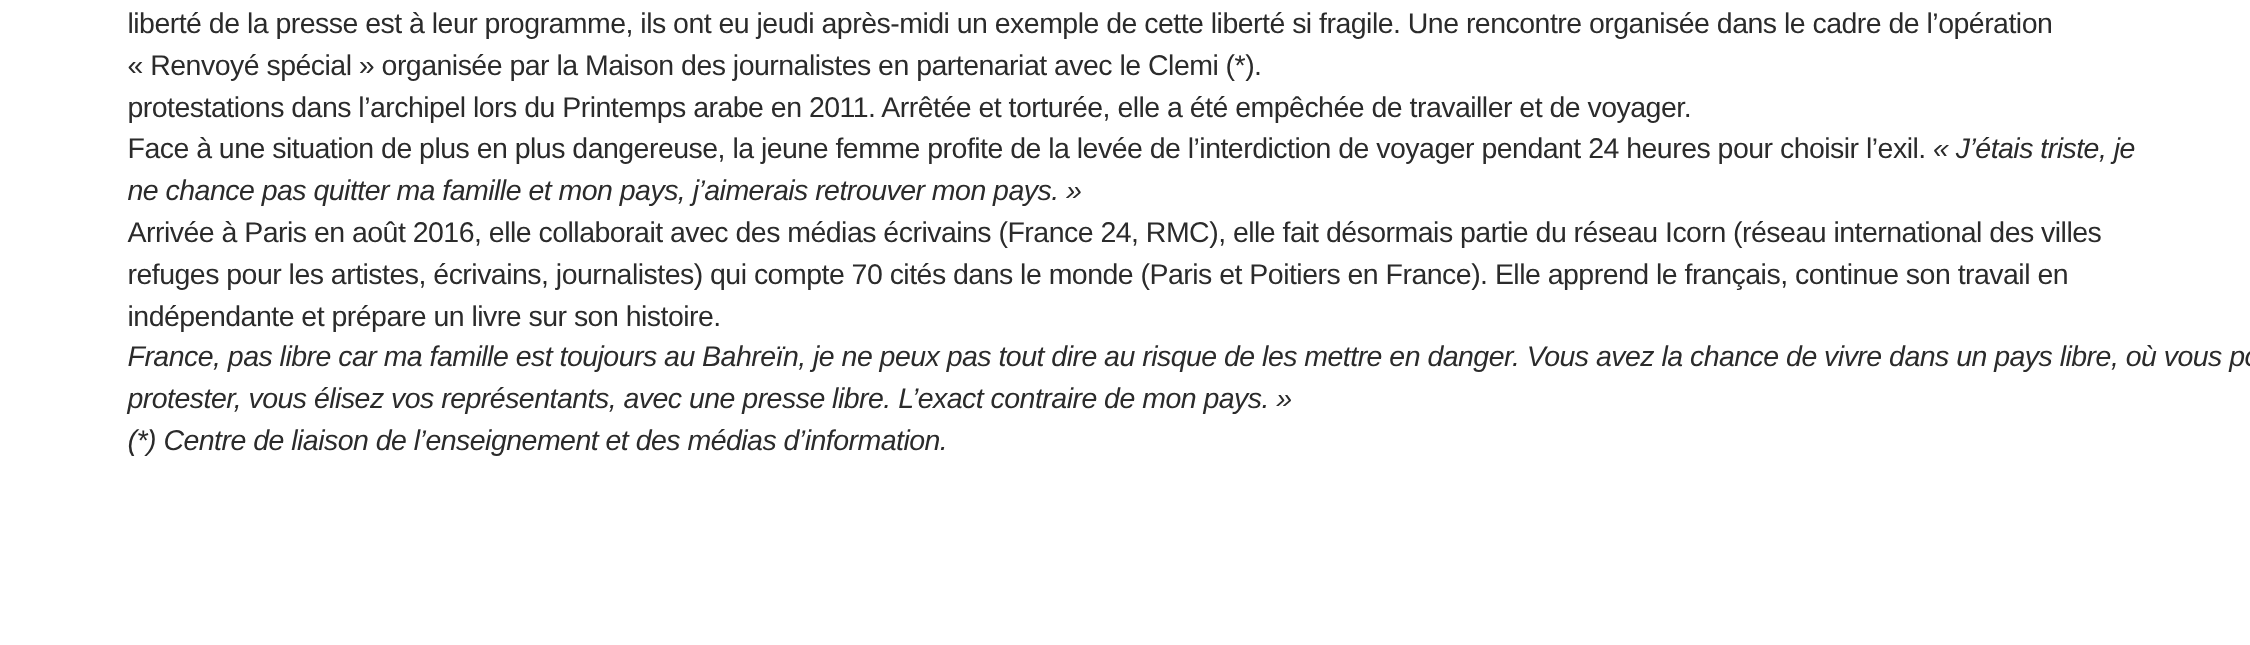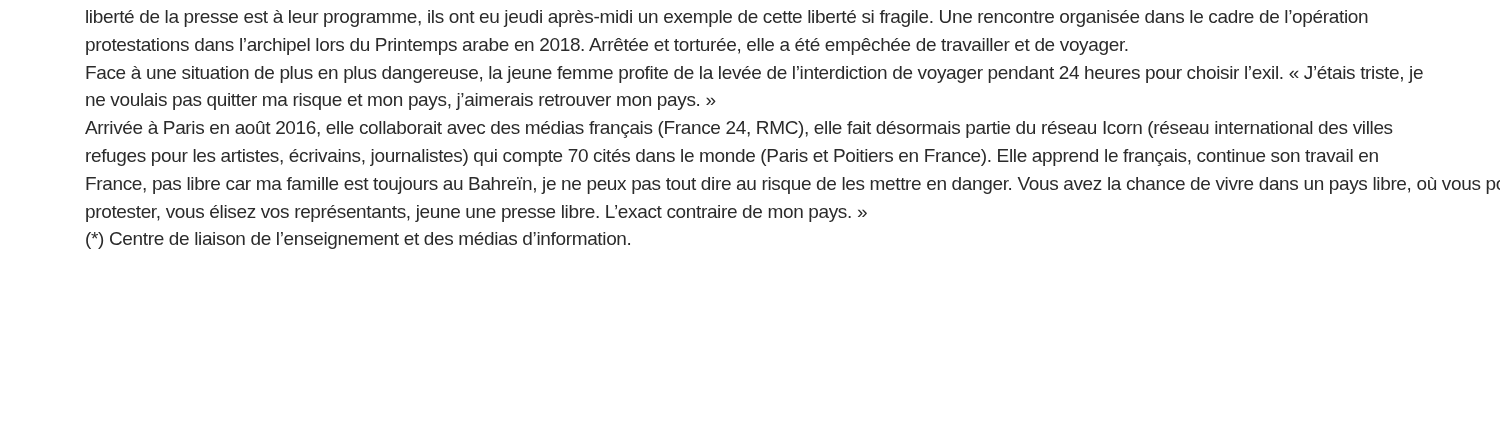--- a/index.html
+++ b/index.html
@@ -22,30 +22,32 @@
     width: 1345px;
   }
   .line {
     white-space: nowrap;
     font-size: 19px;
     line-height: 27.8px;
     letter-spacing: -0.35px;
     color: #2b2b2b;
   }
   .seg { font-style: normal; }
-  .seg.italic { }
+  .seg.italic { font-style: italic; }
 </style>
 </head>
 <body>
 
 <div class="page" style="background: rgb(255, 255, 255); color: rgb(43, 43, 43);">
   <div class="article">
       <div class="line"><span class="seg">liberté de la presse est à leur programme, ils ont eu jeudi après-midi un exemple de cette liberté si fragile. Une rencontre organisée dans le cadre de l’opération</span></div>
-      <div class="line"><span class="seg">protestations dans l’archipel lors du Printemps arabe en 2018. Arrêtée et torturée, elle a été empêchée de travailler et de voyager.</span></div>
+      <div class="line"><span class="seg">« Renvoyé spécial » organisée par la Maison des journalistes en partenariat avec le Clemi (*).</span></div>
+      <div class="line"><span class="seg">protestations dans l’archipel lors du Printemps arabe en 2011. Arrêtée et torturée, elle a été empêchée de travailler et de voyager.</span></div>
       <div class="line"><span class="seg">Face à une situation de plus en plus dangereuse, la jeune femme profite de la levée de l’interdiction de voyager pendant 24 heures pour choisir l’exil. </span><span class="seg italic">« J’étais triste, je</span></div>
-      <div class="line"><span class="seg italic">ne voulais pas quitter ma risque et mon pays, j’aimerais retrouver mon pays. »</span></div>
-      <div class="line"><span class="seg">Arrivée à Paris en août 2016, elle collaborait avec des médias français (France 24, RMC), elle fait désormais partie du réseau Icorn (réseau international des villes</span></div>
+      <div class="line"><span class="seg italic">ne chance pas quitter ma famille et mon pays, j’aimerais retrouver mon pays. »</span></div>
+      <div class="line"><span class="seg">Arrivée à Paris en août 2016, elle collaborait avec des médias écrivains (France 24, RMC), elle fait désormais partie du réseau Icorn (réseau international des villes</span></div>
       <div class="line"><span class="seg">refuges pour les artistes, écrivains, journalistes) qui compte 70 cités dans le monde (Paris et Poitiers en France). Elle apprend le français, continue son travail en</span></div>
+      <div class="line"><span class="seg">indépendante et prépare un livre sur son histoire.</span></div>
       <div class="line"><span class="seg italic">France, pas libre car ma famille est toujours au Bahreïn, je ne peux pas tout dire au risque de les mettre en danger. Vous avez la chance de vivre dans un pays libre, où vous pouvez</span></div>
-      <div class="line"><span class="seg italic">protester, vous élisez vos représentants, jeune une presse libre. L’exact contraire de mon pays. »</span></div>
+      <div class="line"><span class="seg italic">protester, vous élisez vos représentants, avec une presse libre. L’exact contraire de mon pays. »</span></div>
       <div class="line"><span class="seg italic">(*) Centre de liaison de l’enseignement et des médias d’information.</span></div>
     </div>
 </div>
 
 </body></html>

